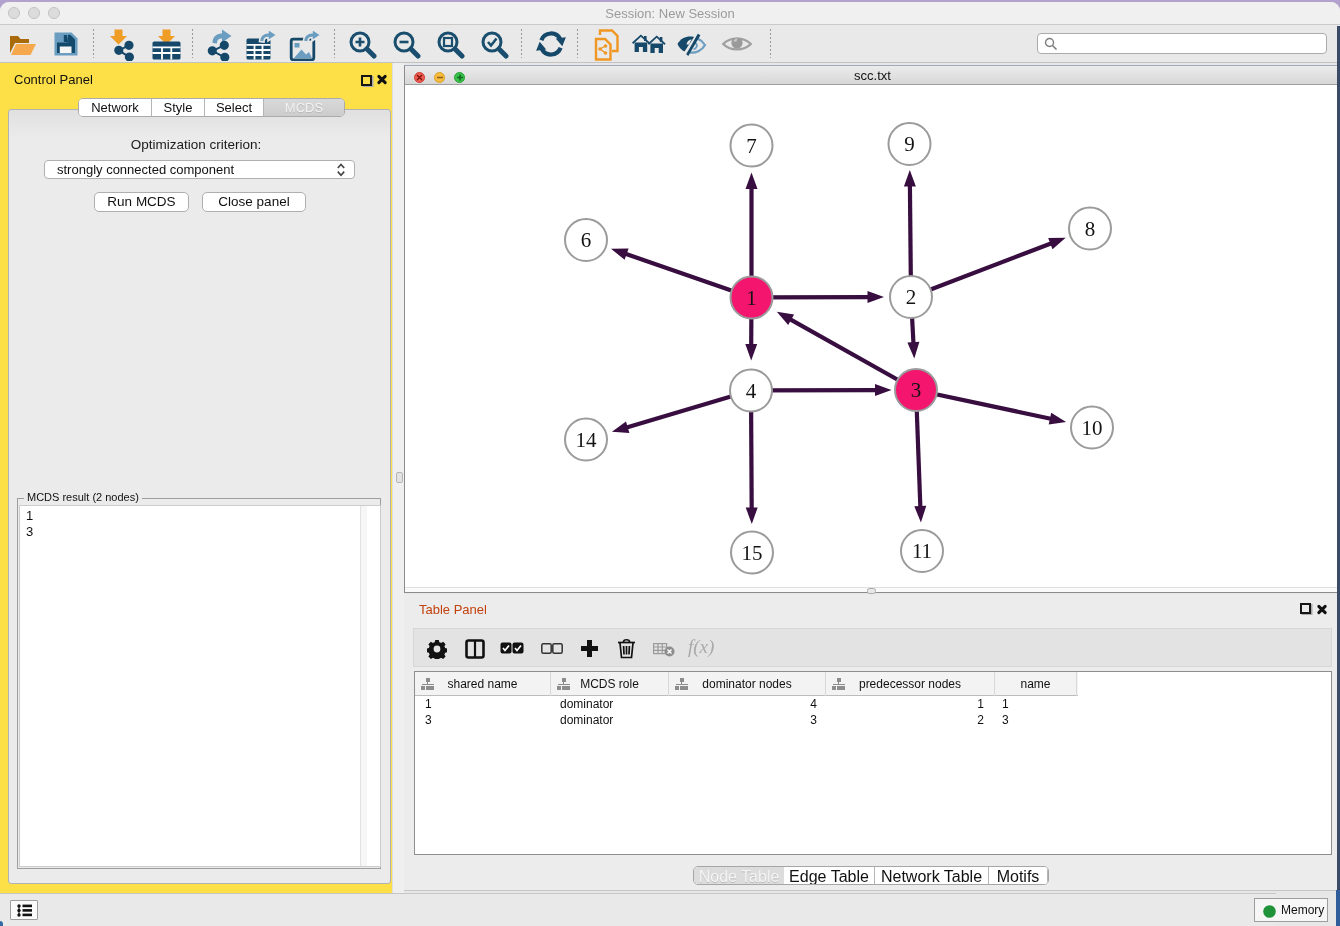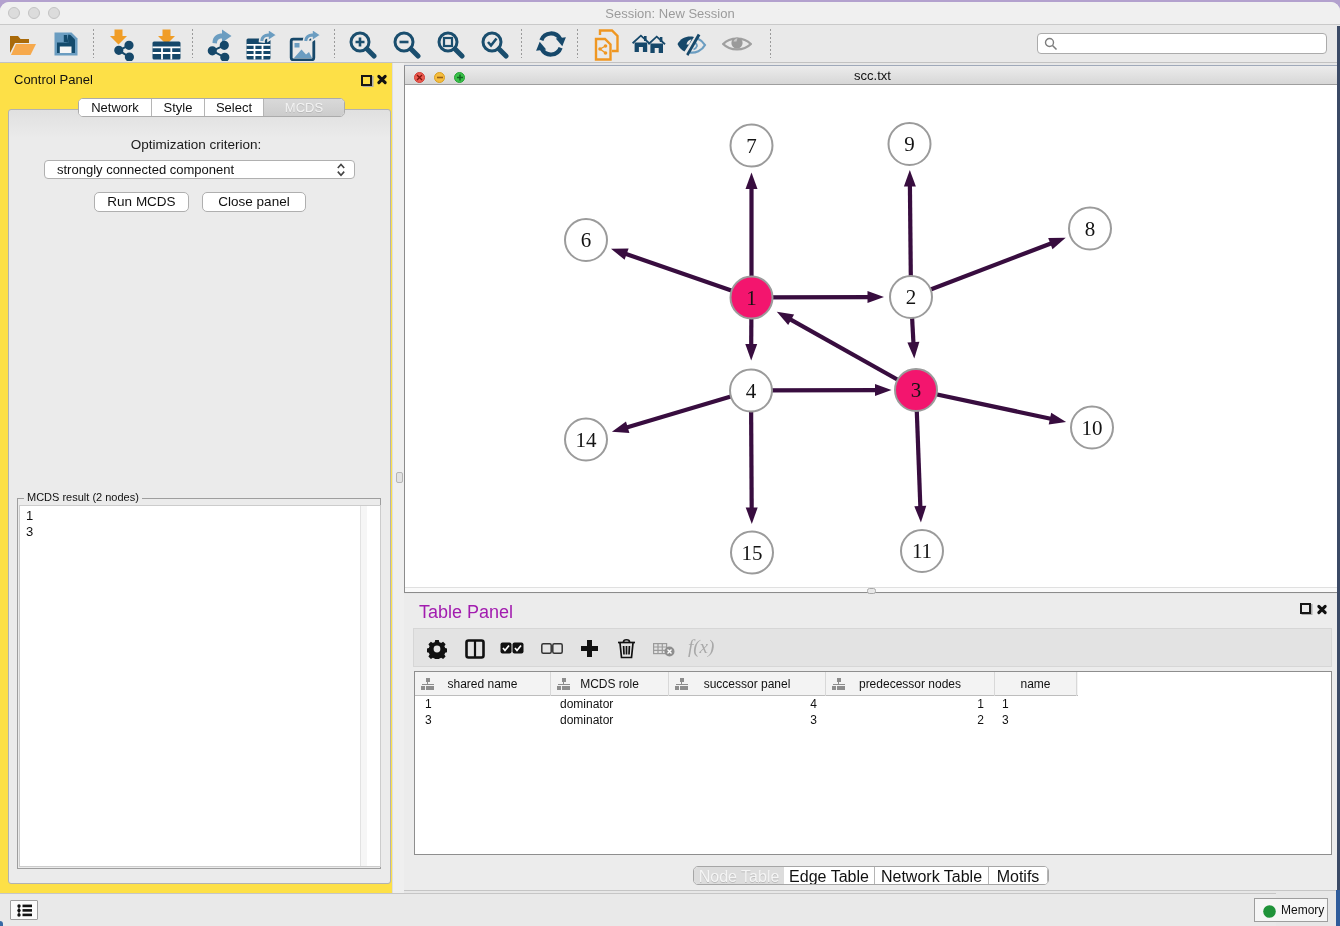--- a/index.html
+++ b/index.html
@@ -37,21 +37,21 @@
 #fieldset-scroll { position:absolute; right:13px; top:7px; width:7px; height:360px; background:#f6f6f6; border-left:1px solid #e2e2e2; }
 
 #sccwin { position:absolute; left:404px; top:63px; width:936px; height:528px; border:1px solid #8c8c8c; border-top:1px solid #9fa9ba; border-right:none; background:#fff; }
 #scc-titlebar { position:absolute; left:0; top:0; width:100%; height:19px; background:linear-gradient(#ececec,#d7d7d7); border-bottom:1px solid #9e9e9e; }
 #scc-title { position:absolute; width:100%; top:2px; text-align:center; font-size:13px; color:#111; }
 .tl { position:absolute; top:6px; width:11px; height:11px; border-radius:50%; }
 #scc-canvas { position:absolute; left:0; top:19px; width:935px; height:503px; background:#fff; }
 #scc-bottom { position:absolute; left:0; bottom:0; width:100%; height:5px; background:#fafafa; border-top:1px solid #e0e0e0; }
 
 #tpanel { position:absolute; left:404px; top:592px; width:936px; height:297px; background:#ececec; border-bottom:1px solid #c5c5c5; }
-#tp-hdr { position:absolute; left:15px; top:8px; font-size:18px; color:#a21caf; }
+#tp-hdr { position:absolute; left:15px; top:8px; font-size:13px; color:#c2410c; }
 #tp-toolbar { position:absolute; left:9px; top:34px; width:919px; height:39px; background:#e3e3e3; border:1px solid #d6d6d6; }
 #tp-scroll { position:absolute; left:10px; top:77px; width:918px; height:184px; background:#fff; border:1px solid #8e8e8e; }
 #thead { position:absolute; left:0; top:0; width:663px; height:24px; background:#f3f3f3; border-bottom:1px solid #bdbdbd; }
 .th { position:absolute; top:0; height:24px; font-size:12px; color:#111; text-align:center; border-right:1px solid #d8d8d8; }
 .th span { display:inline-block; margin-top:5px; }
 .th .tree { position:absolute; left:6px; top:6px; width:13px; height:12px;
   background:
     linear-gradient(#8d8d8d,#8d8d8d) 4.5px 0/4px 4px no-repeat,
     linear-gradient(#8d8d8d,#8d8d8d) 6px 4px/1px 3px no-repeat,
     linear-gradient(#8d8d8d,#8d8d8d) 0.5px 6px/12px 1px no-repeat,
@@ -388,21 +388,21 @@
         <circle cx="16.5" cy="8.5" r="5" fill="#8e8e8e"></circle>
         <path d="M14.5 6.5 L18.5 10.5 M18.5 6.5 L14.5 10.5" stroke="#fff" stroke-width="1.4"></path>
       </svg>
 
       <div style="position:absolute;left:274px;top:7px;font-family:'Liberation Serif',serif;font-style:italic;font-size:19px;color:#a9a9a9;">f(x)</div>
     </div>
     <div id="tp-scroll">
       <div id="thead">
         <div class="th" style="left:0; width:136px;"><i class="tree"></i><span>shared name</span></div>
         <div class="th" style="left:136px; width:118px;"><i class="tree"></i><span>MCDS role</span></div>
-        <div class="th" style="left:254px; width:157px;"><i class="tree"></i><span>successor panel</span></div>
+        <div class="th" style="left:254px; width:157px;"><i class="tree"></i><span>dominator nodes</span></div>
         <div class="th" style="left:411px; width:169px;"><i class="tree"></i><span>predecessor nodes</span></div>
         <div class="th" style="left:580px; width:82px;"><span>name</span></div>
       </div>
       <div id="tbody">
         <div class="td" style="left:10px; top:25px;">1</div>
         <div class="td" style="left:145px; top:25px;">dominator</div>
         <div class="td" style="left:255px; top:25px; width:147px; text-align:right;">4</div>
         <div class="td" style="left:412px; top:25px; width:157px; text-align:right;">1</div>
         <div class="td" style="left:587px; top:25px;">1</div>
         <div class="td" style="left:10px; top:41px;">3</div>

